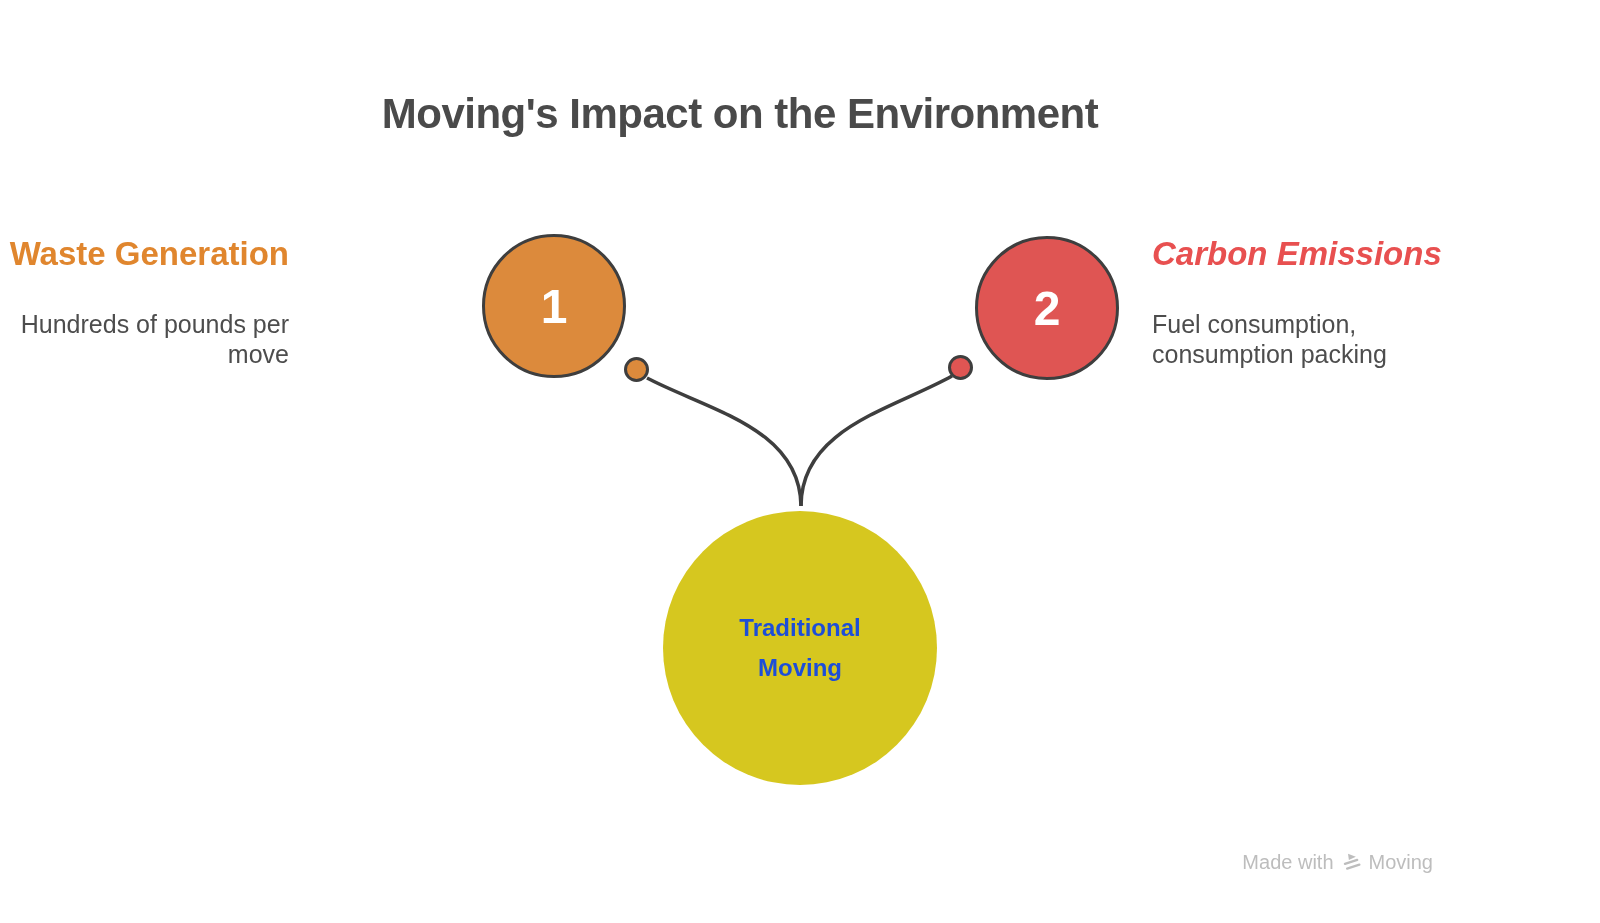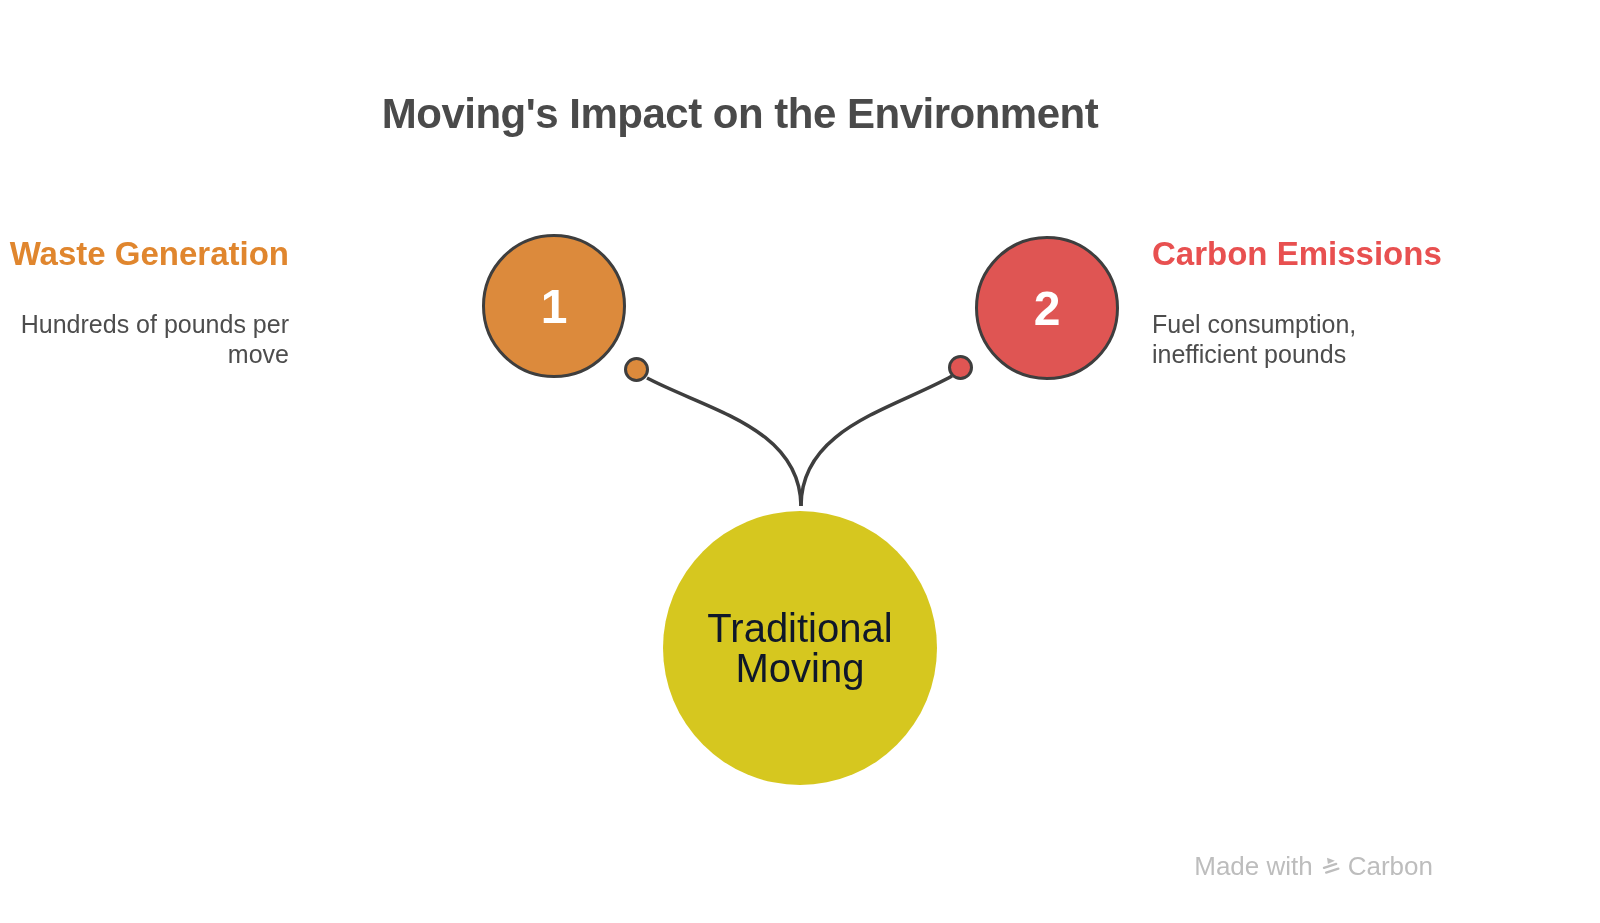--- a/index.html
+++ b/index.html
@@ -43,38 +43,38 @@
   }
   .dot1{left:624px;top:357px;background:var(--node1-fill);}
   .dot2{left:948px;top:355px;background:var(--node2-fill);}
 
   .center-circle{
     position:absolute;left:663px;top:511px;width:274px;height:274px;
     border-radius:50%;background:var(--center-fill);
     display:flex;align-items:center;justify-content:center;
   }
   .center-circle .center-label{
-    width:210px;text-align:center;color:#0f172a;
-    font-size:40px;font-weight:normal;line-height:40px;
+    width:210px;text-align:center;color:#1d4ed8;
+    font-size:24px;font-weight:bold;line-height:40px;
   }
 
   .side-label{position:absolute;top:235px;width:292px;}
   .side-label .side-title{font-size:33px;font-weight:bold;line-height:38px;}
   .side-label .side-desc{
     margin-top:36px;font-size:25px;line-height:30px;color:var(--body-text);
   }
   .label-left{right:1191px;text-align:right;}
   .label-left .side-title{color:var(--node1-title);}
   .label-right{left:1152px;text-align:left;}
-  .label-right .side-title{color:var(--node2-title);}
+  .label-right .side-title{color:var(--node2-title);font-style:italic;}
 
   .footer{
     position:absolute;top:851px;right:47px;
     display:flex;align-items:center;gap:7px;
-    color:var(--footer-text);font-size:26px;
+    color:var(--footer-text);font-size:20px;
   }
   .footer .napkin-icon{display:block;}
 </style>
 </head>
 <body>
 
 <div class="canvas">
 
   <h1 class="main-title">Moving's Impact on the Environment</h1>
 
@@ -98,26 +98,26 @@
     <div class="center-label">Traditional Moving</div>
   </div>
 
   <div class="side-label label-left">
     <div class="side-title">Waste Generation</div>
     <div class="side-desc">Hundreds of pounds per move</div>
   </div>
 
   <div class="side-label label-right">
     <div class="side-title">Carbon Emissions</div>
-    <div class="side-desc">Fuel consumption, inefficient pounds</div>
+    <div class="side-desc">Fuel consumption, consumption packing</div>
   </div>
 
   <div class="footer">
     <span>Made with</span>
     <svg class="napkin-icon" width="21" height="21" viewBox="0 0 24 24" xmlns="http://www.w3.org/2000/svg">
       <polygon points="8,2 17,5.5 9,9" fill="#BDBDBD"></polygon>
       <line x1="4.5" y1="13.5" x2="18.5" y2="9" stroke="#BDBDBD" stroke-width="2.6" stroke-linecap="round"></line>
       <line x1="7" y1="19" x2="21" y2="14.5" stroke="#BDBDBD" stroke-width="2.6" stroke-linecap="round"></line>
     </svg>
-    <span>Carbon</span>
+    <span>Moving</span>
   </div>
 
 </div>
 
 </body></html>

